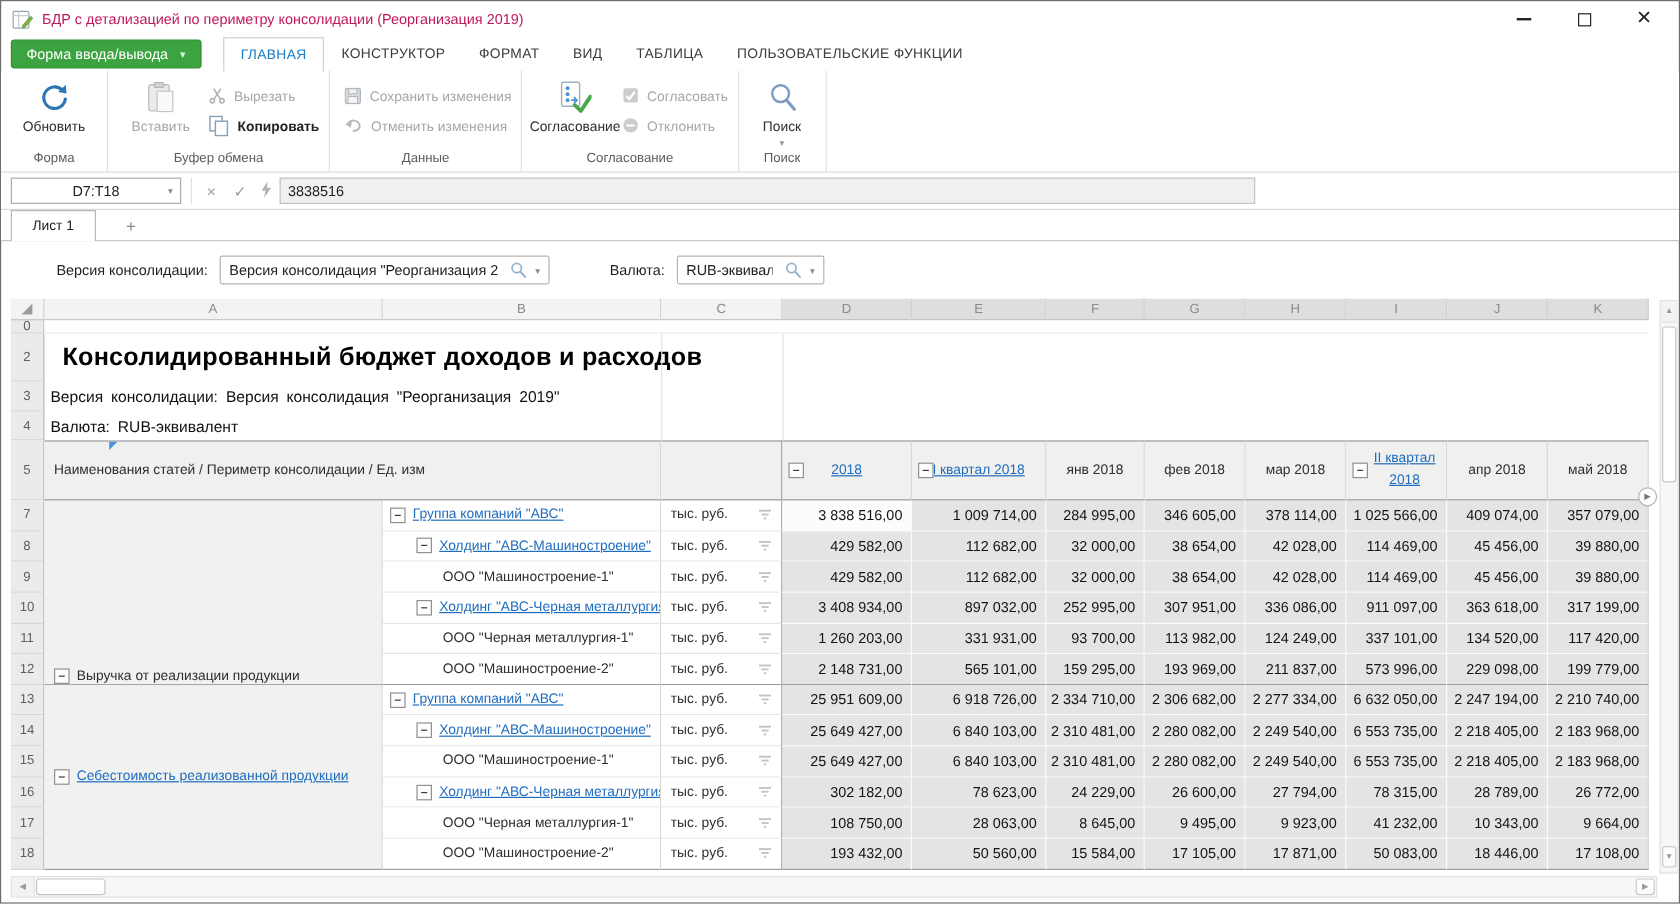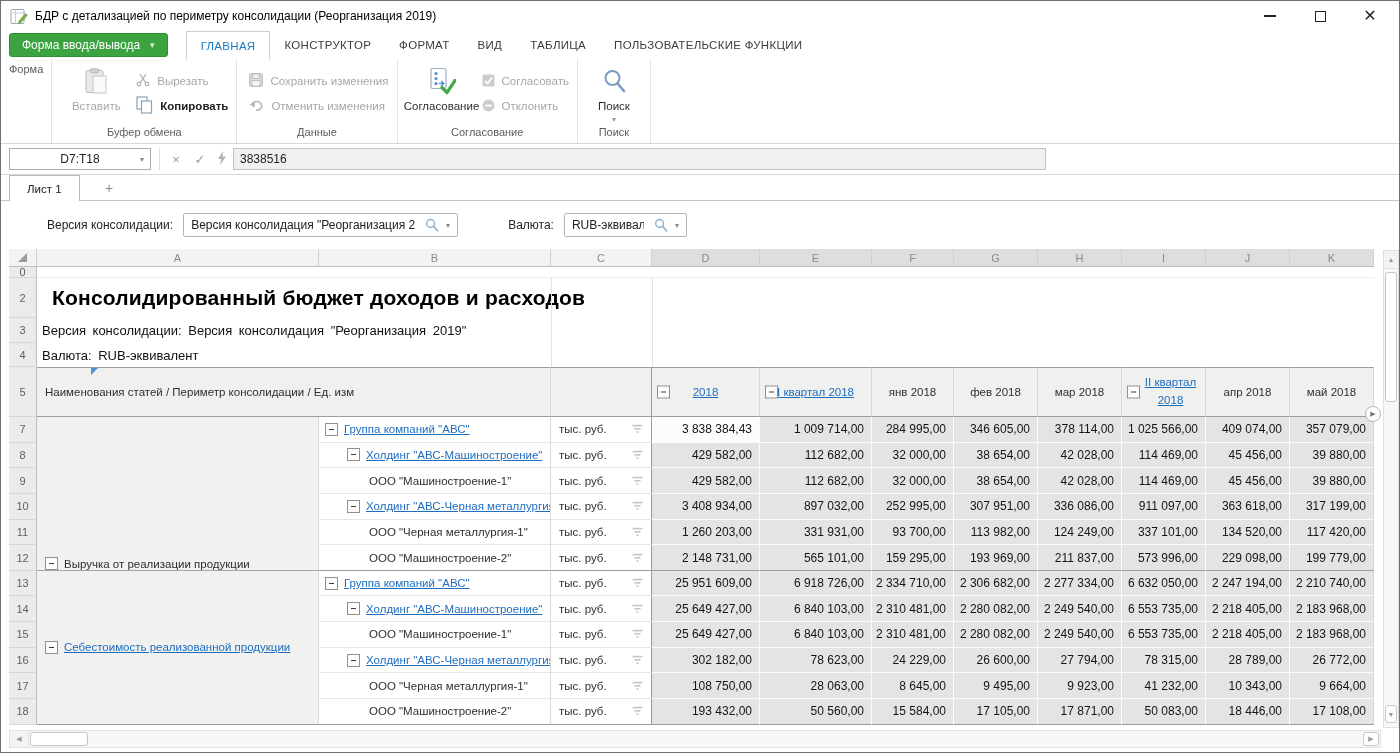--- a/index.html
+++ b/index.html
@@ -3,21 +3,21 @@
 <meta charset="utf-8">
 <style>
   html,body{margin:0;padding:0;background:#fff;}
   body{width:1400px;height:753px;position:relative;overflow:hidden;
        font-family:"Liberation Sans",sans-serif;-webkit-font-smoothing:antialiased;}
   .window{position:absolute;inset:0;border:1px solid #6f6f6f;box-sizing:border-box;background:#fff;}
 
   
   .titlebar{position:absolute;top:0;left:0;right:0;height:30px;display:flex;align-items:center;}
   .appicon{margin:0 7px 0 9px;display:flex;}
-  .wtitle{font-size:12px;color:#000000;}
+  .wtitle{font-size:12px;color:#be185d;}
   .wcontrols{position:absolute;right:4px;top:0;height:30px;display:flex;}
   .wbtn{width:50px;height:30px;display:flex;align-items:center;justify-content:center;cursor:default;}
   .min-glyph{width:12px;height:1.4px;background:#222;}
   .max-glyph{width:11px;height:11px;border:1.4px solid #222;box-sizing:border-box;}
   .close-glyph{font-size:16px;color:#222;font-weight:300;line-height:1;}
 
   
   .menurow{position:absolute;top:30px;left:0;right:0;height:28px;display:flex;align-items:stretch;}
   .greenbtn{margin:3px 0 3px 8px;height:22px;align-self:center;display:inline-flex;align-items:center;
             padding:0 12px;background:#3ba440;border:1px solid #2f8f35;border-radius:3px;color:#fff;
@@ -182,20 +182,31 @@
           <span>ТАБЛИЦА</span>
         </div>
       <div class="tab">
           <span>ПОЛЬЗОВАТЕЛЬСКИЕ ФУНКЦИИ</span>
         </div>
     </div>
   </div>
 
   <div class="ribbon">
     <div class="rgroup">
+      <div class="rbody">
+        <div class="bigbtn">
+          <span class="bicon">
+            <svg width="27" height="27" viewBox="0 0 27 27">
+                <path d="M22.5 13.5 a9 9 0 1 1 -2.6 -6.4" fill="none" stroke="#2e75b6" stroke-width="2.6"></path>
+                <polygon points="22.8,2.6 23.4,10 16.4,8.6" fill="#2e75b6"></polygon>
+              </svg>
+          </span>
+          <span class="blabel">Обновить</span>
+        </div>
+      </div>
       <div class="glabel">Форма</div>
     </div>
 
     <div class="rgroup">
       <div class="rbody">
         <div class="bigbtn dis">
           <span class="bicon">
             <svg width="22" height="26" viewBox="0 0 22 26">
                 <rect x="1" y="2.5" width="17" height="22" rx="2" fill="#e9eaec" stroke="#b9bcbf"></rect>
                 <rect x="5.5" y="0.8" width="8" height="4" rx="1" fill="#cfd2d6" stroke="#b4b7ba"></rect>
@@ -445,21 +456,21 @@
         <span class="lnk">Группа компаний "АВС"</span>
       </div>
       <div class="c ccell" style="grid-area: 7 / 4;">
         <span>тыс. руб.</span>
         <svg class="funnel" width="11" height="10" viewBox="0 0 11 10">
           <rect x="0.5" y="0.8" width="10" height="1.6" fill="#c4c4c4"></rect>
           <rect x="2.5" y="4" width="6" height="1.6" fill="#c4c4c4"></rect>
           <rect x="4.5" y="7.2" width="2" height="1.6" fill="#c4c4c4"></rect>
         </svg>
       </div>
-      <div class="c vcell active" style="grid-area: 7 / 5;">3 838 384,43</div>
+      <div class="c vcell active" style="grid-area: 7 / 5;">3 838 516,00</div>
       <div class="c vcell" style="grid-area: 7 / 6;">1 009 714,00</div>
       <div class="c vcell" style="grid-area: 7 / 7;">284 995,00</div>
       <div class="c vcell" style="grid-area: 7 / 8;">346 605,00</div>
       <div class="c vcell" style="grid-area: 7 / 9;">378 114,00</div>
       <div class="c vcell" style="grid-area: 7 / 10;">1 025 566,00</div>
       <div class="c vcell" style="grid-area: 7 / 11;">409 074,00</div>
       <div class="c vcell lastcol" style="grid-area: 7 / 12;">357 079,00</div>
       <div class="c bcell lvl1" style="grid-area: 8 / 3;">
         <span class="clps"></span>
         <span class="lnk">Холдинг "АВС-Машиностроение"</span>

